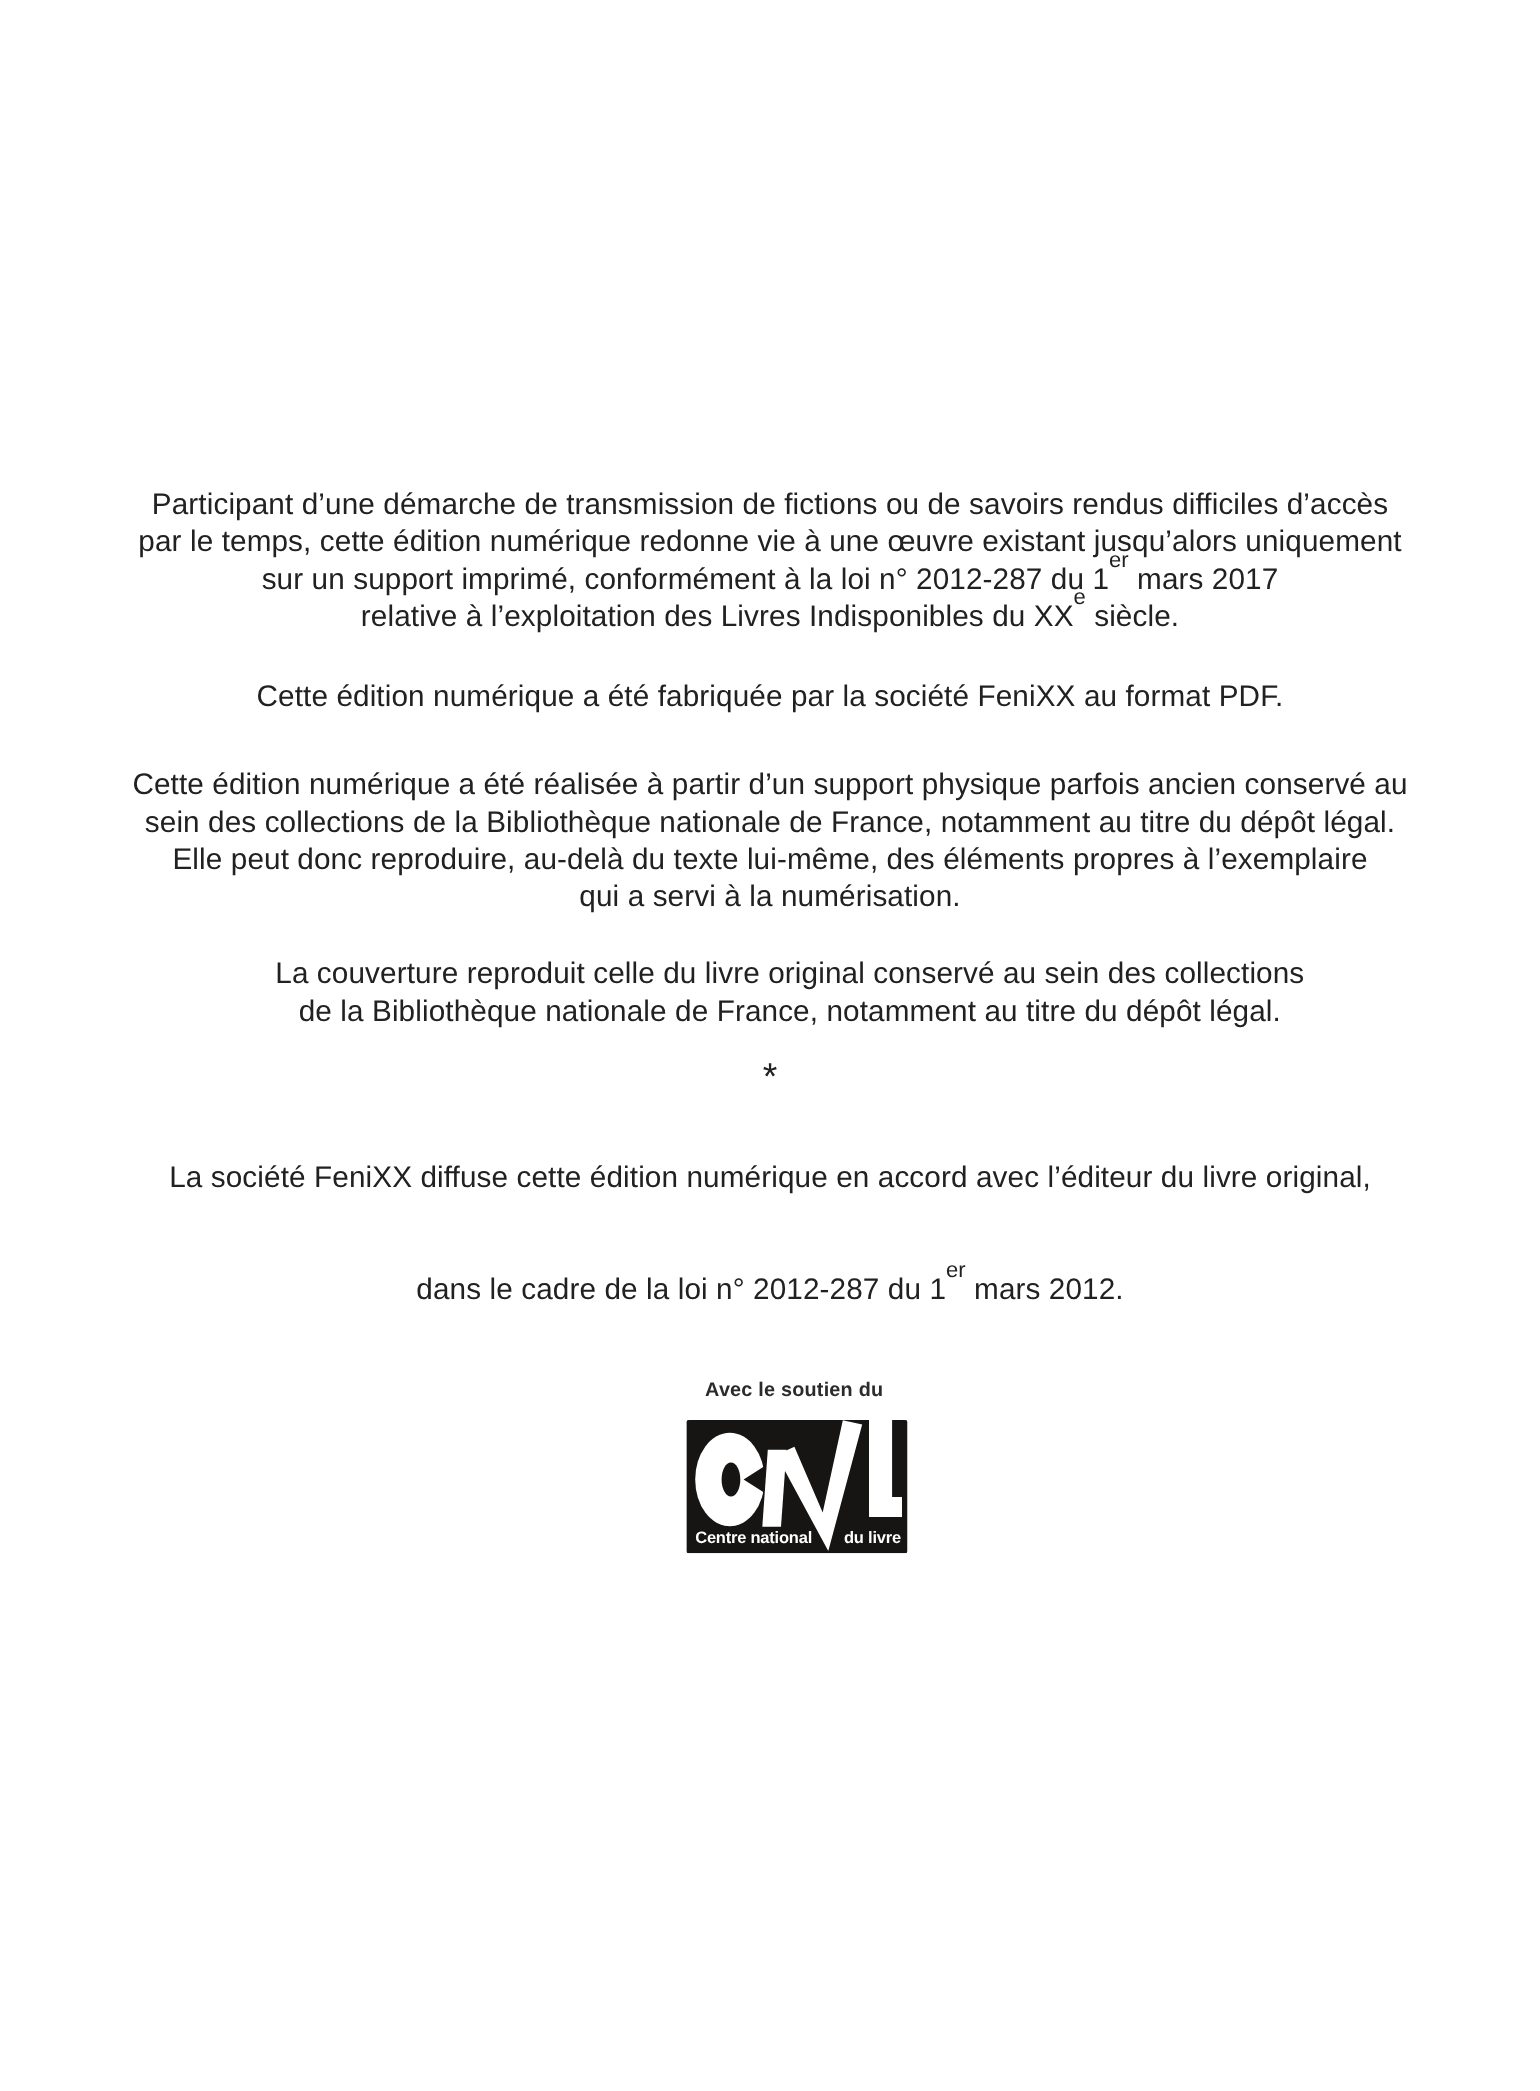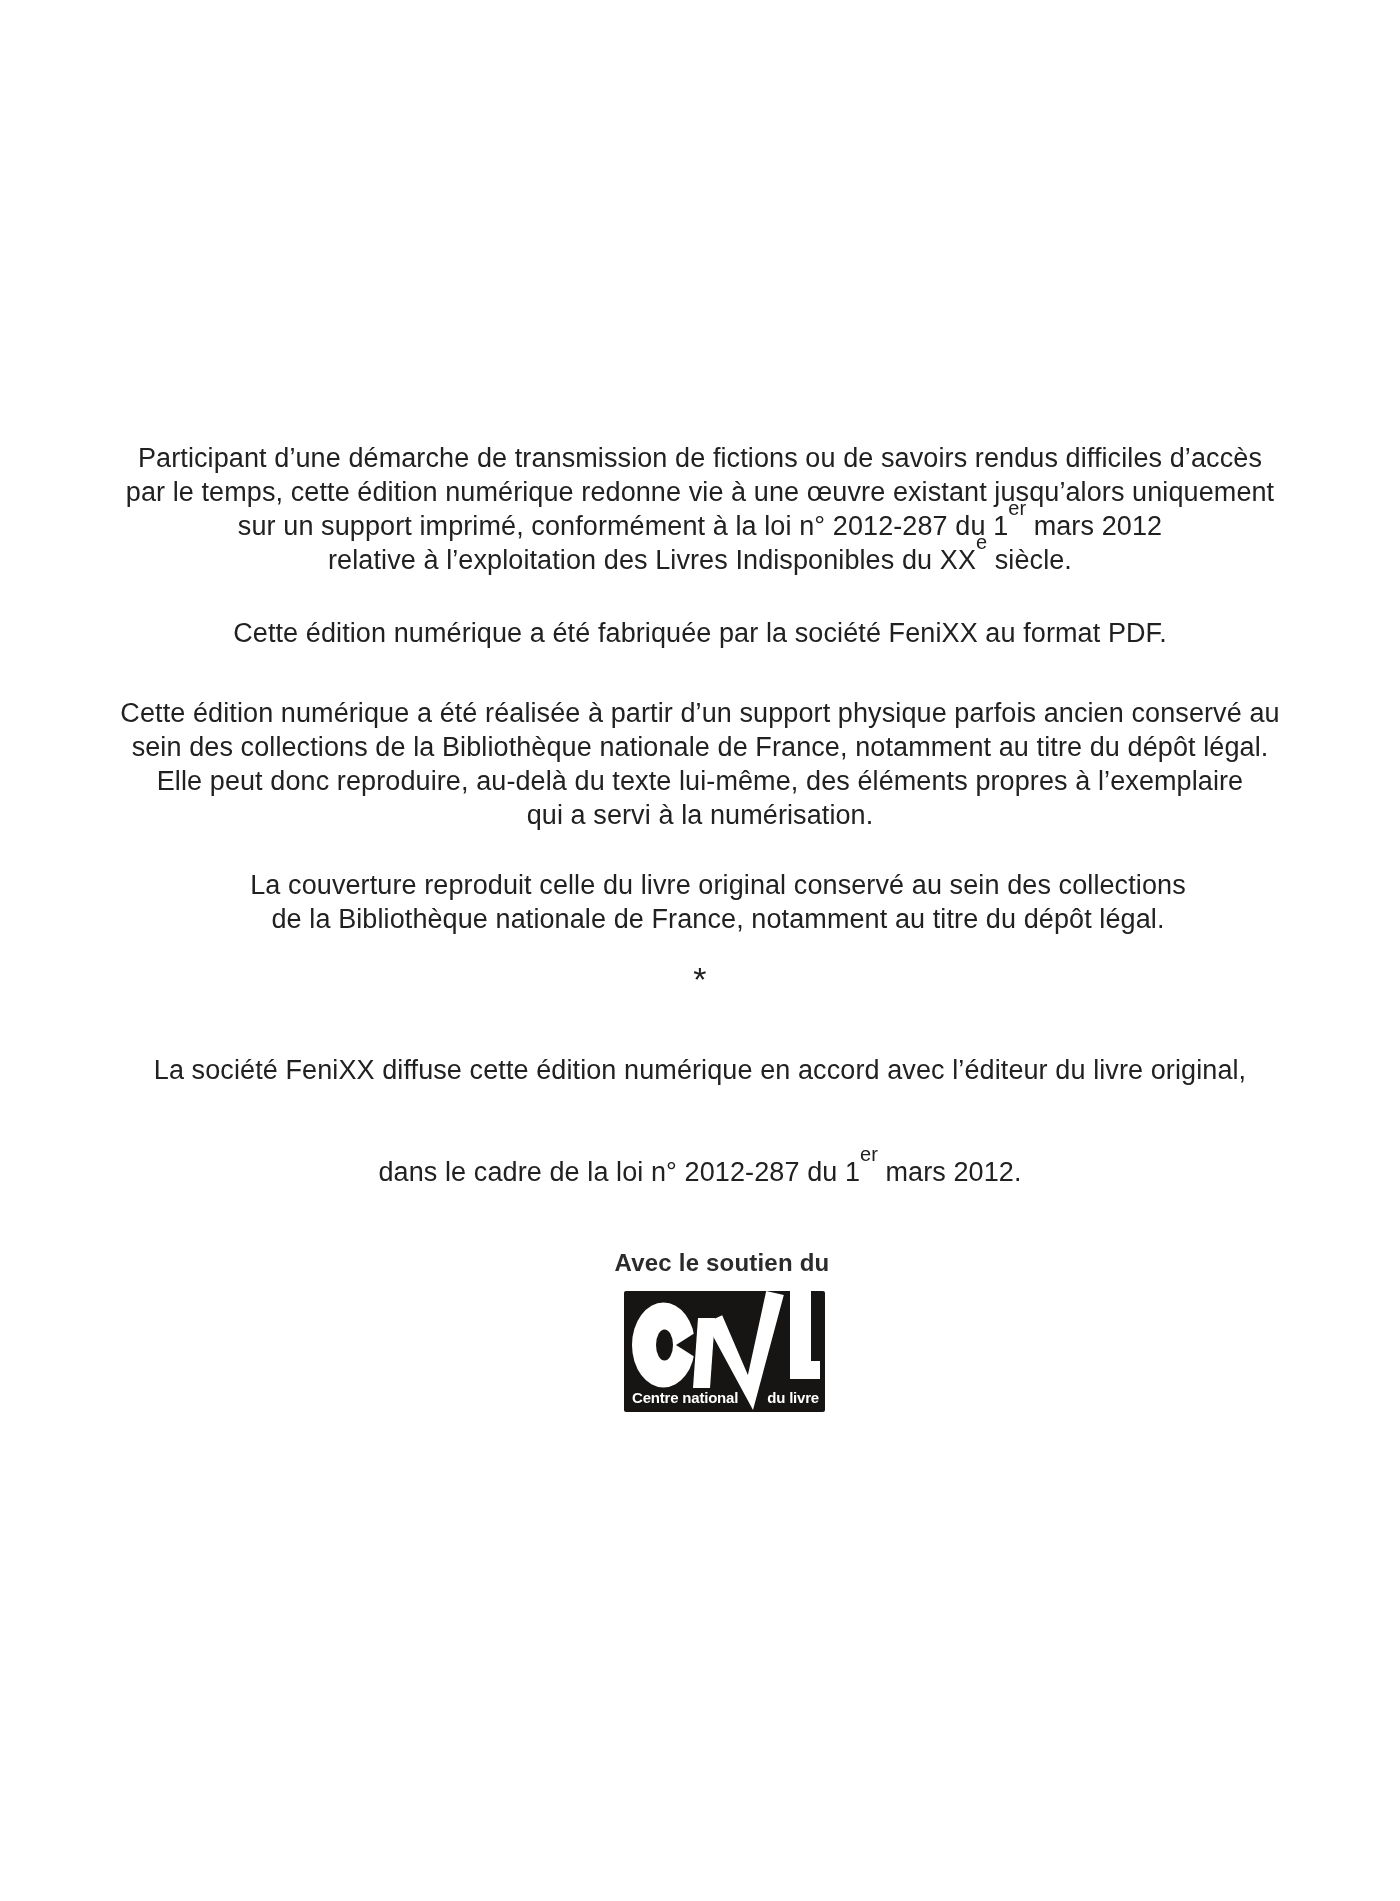--- a/index.html
+++ b/index.html
@@ -36,21 +36,21 @@
   .p5 { margin-top: 57px; }
   .sup {
     font-size: 20px;
     line-height: 0;
     position: relative;
     top: -10px;
     letter-spacing: 0;
   }
   .support {
     margin-top: 59px;
-    font-size: 24px;
+    font-size: 18px;
     line-height: 30px;
     font-weight: 600;
     color: #2b2b2b;
     letter-spacing: 0.2px;
     padding-left: 44px;
   }
   .logo-wrap { margin-top: 13px; margin-left: 48px; }
   .cnl { display: inline-block; }
   .cap {
     font-family: "Liberation Sans", sans-serif;
@@ -62,21 +62,21 @@
 </style>
 </head>
 <body>
 
 <div class="page">
   <div class="content">
 
     <p class="para p1">
       <span class="line">Participant d’une démarche de transmission de fictions ou de savoirs rendus difficiles d’accès</span><br>
       <span class="line">par le temps, cette édition numérique redonne vie à une œuvre existant jusqu’alors uniquement</span><br>
-      <span class="line"><span>sur un support imprimé, conformément à la loi n° 2012-287 du 1</span><sup class="sup">er</sup><span> mars 2012</span></span><br>
+      <span class="line"><span>sur un support imprimé, conformément à la loi n° 2012-287 du 1</span><sup class="sup">er</sup><span> mars 2017</span></span><br>
       <span class="line"><span>relative à l’exploitation des Livres Indisponibles du XX</span><sup class="sup">e</sup><span> siècle.</span></span>
     </p>
 
     <p class="para p3">
       <span class="line">Cette édition numérique a été fabriquée par la société FeniXX au format PDF.</span>
     </p>
 
     <p class="para p2">
       <span class="line">Cette édition numérique a été réalisée à partir d’un support physique parfois ancien conservé au</span><br>
       <span class="line">sein des collections de la Bibliothèque nationale de France, notamment au titre du dépôt légal.</span><br>

